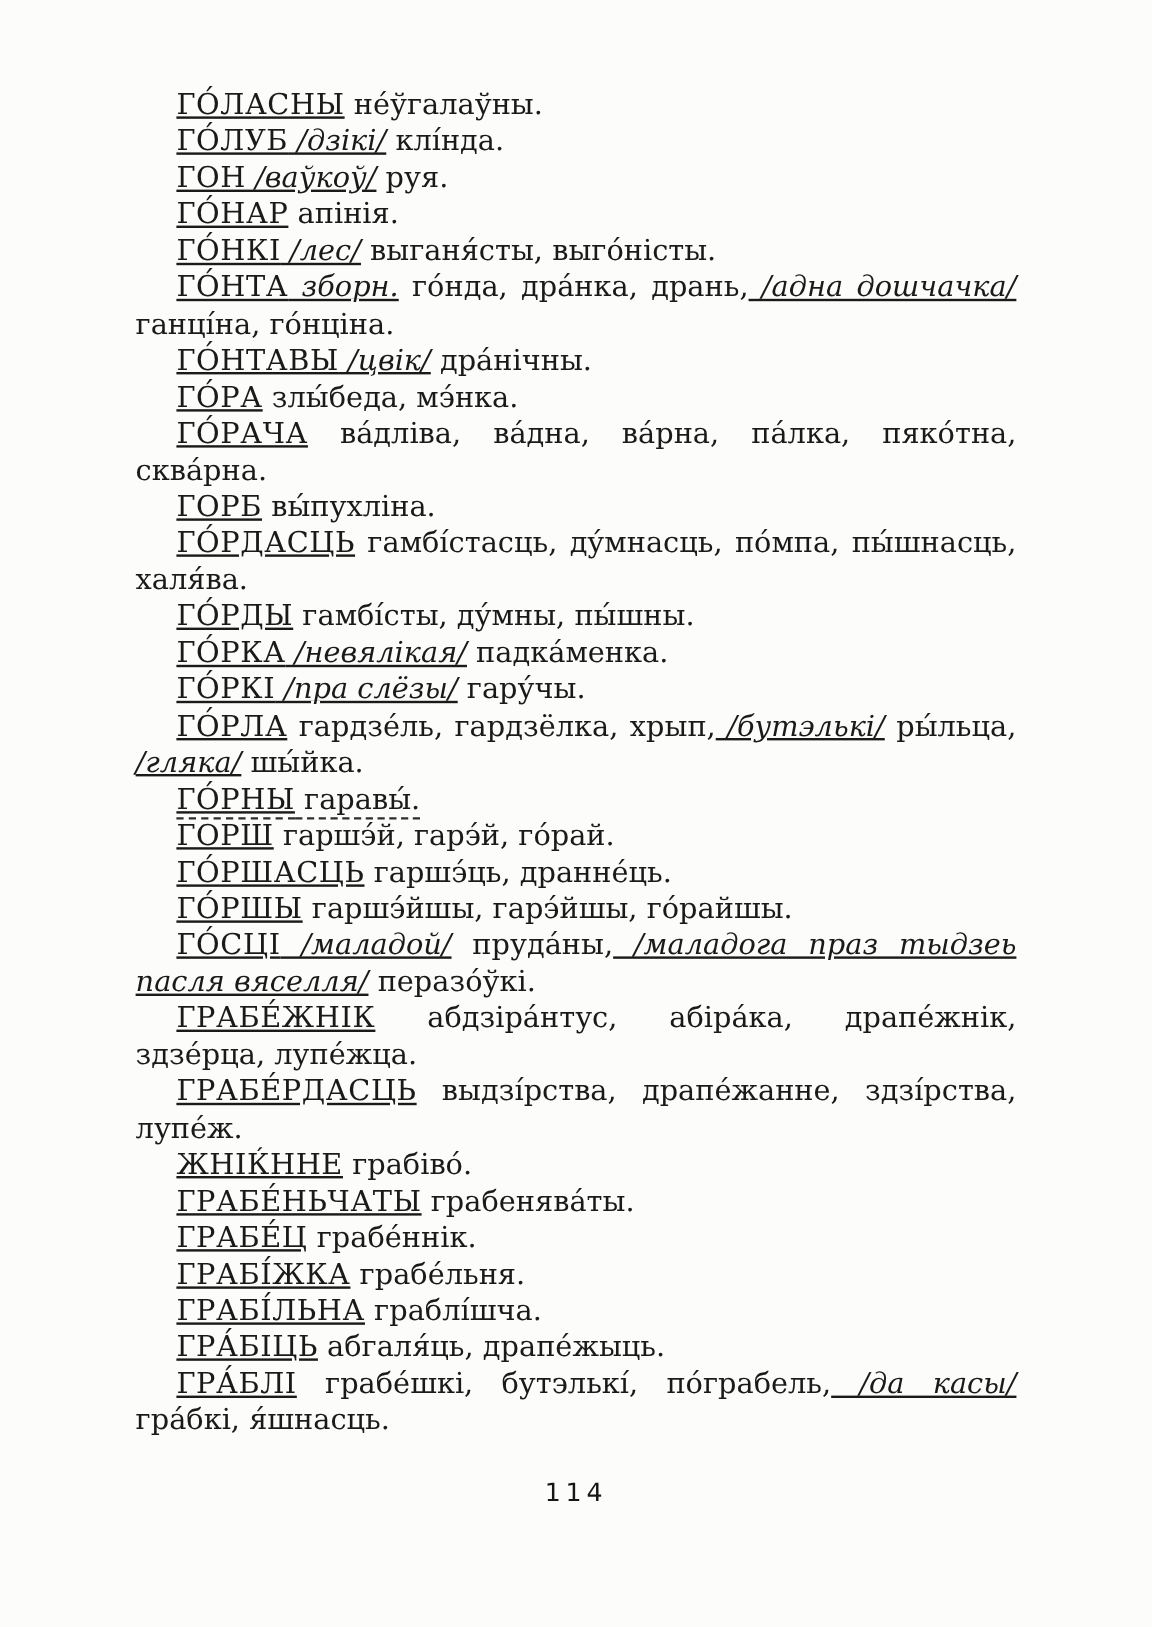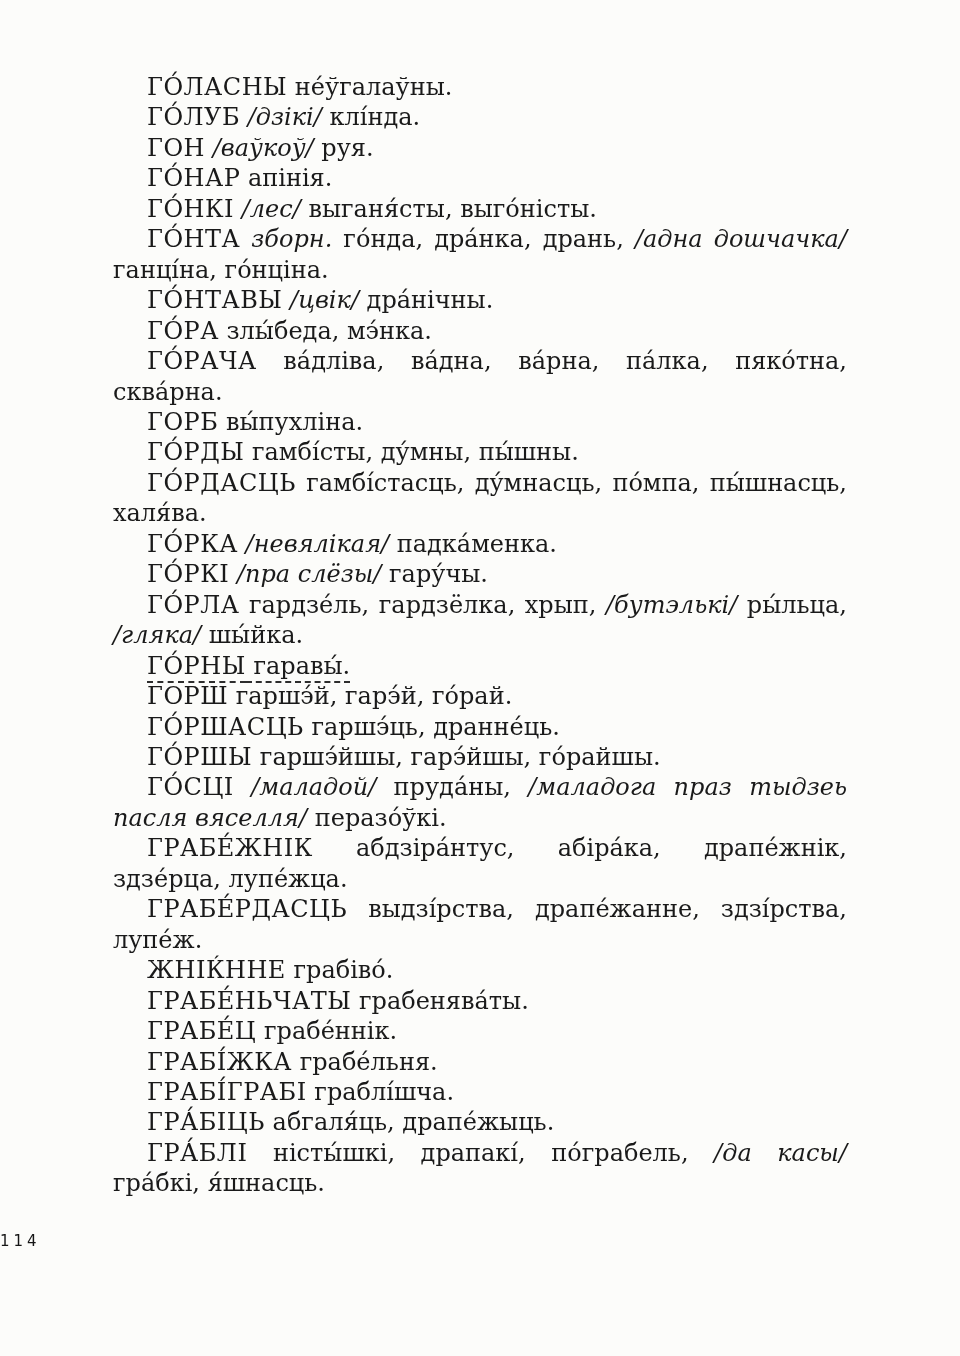--- a/index.html
+++ b/index.html
@@ -27,68 +27,71 @@
     text-align: justify;
     hyphens: none;
   }
   .entry {
     margin: 0;
     padding: 0;
     text-indent: 34px;
   }
   .hw {
     letter-spacing: 0.5px;
+    text-decoration: underline;
   }
   .it {
     font-style: italic;
+    text-decoration: underline;
   }
   .underlined span {
     border-bottom: 2.5px dashed #2d2d2d;
     padding-bottom: 1px;
   }
   .page-number {
     position: absolute;
     left: 0;
     top: 1232px;
     width: 100%;
+    text-align: center;
     font-family: "DejaVu Sans", "Liberation Sans", sans-serif;
-    font-size: 15px;
+    font-size: 21px;
     letter-spacing: 4px;
     color: #161616;
   }
 </style>
 </head>
 <body>
 
 <div class="page">
   <div class="text-block">
       <p class="entry"><span class="hw">ГО́ЛАСНЫ</span><span class="tx"> не́ўгалаўны.</span></p>
       <p class="entry"><span class="hw">ГО́ЛУБ</span><span class="it"> /дзікі/</span><span class="tx"> клі́нда.</span></p>
       <p class="entry"><span class="hw">ГОН</span><span class="it"> /ваўкоў/</span><span class="tx"> руя.</span></p>
       <p class="entry"><span class="hw">ГО́НАР</span><span class="tx"> апінія.</span></p>
       <p class="entry"><span class="hw">ГО́НКІ</span><span class="it"> /лес/</span><span class="tx"> выганя́сты, выго́ністы.</span></p>
       <p class="entry"><span class="hw">ГО́НТА</span><span class="it"> зборн.</span><span class="tx"> го́нда, дра́нка, дрань,</span><span class="it"> /адна дошчачка/</span><span class="tx"> ганці́на, го́нціна.</span></p>
       <p class="entry"><span class="hw">ГО́НТАВЫ</span><span class="it"> /цвік/</span><span class="tx"> дра́нічны.</span></p>
       <p class="entry"><span class="hw">ГО́РА</span><span class="tx"> злы́беда, мэ́нка.</span></p>
       <p class="entry"><span class="hw">ГО́РАЧА</span><span class="tx"> ва́дліва, ва́дна, ва́рна, па́лка, пяко́тна, сква́рна.</span></p>
       <p class="entry"><span class="hw">ГОРБ</span><span class="tx"> вы́пухліна.</span></p>
+      <p class="entry"><span class="hw">ГО́РДАСЦЬ</span><span class="tx"> гамбі́стасць, ду́мнасць, по́мпа, пы́шнасць, халя́ва.</span></p>
       <p class="entry"><span class="hw">ГО́РДЫ</span><span class="tx"> гамбі́сты, ду́мны, пы́шны.</span></p>
-      <p class="entry"><span class="hw">ГО́РДАСЦЬ</span><span class="tx"> гамбі́стасць, ду́мнасць, по́мпа, пы́шнасць, халя́ва.</span></p>
       <p class="entry"><span class="hw">ГО́РКА</span><span class="it"> /невялікая/</span><span class="tx"> падка́менка.</span></p>
       <p class="entry"><span class="hw">ГО́РКІ</span><span class="it"> /пра слёзы/</span><span class="tx"> гару́чы.</span></p>
       <p class="entry"><span class="hw">ГО́РЛА</span><span class="tx"> гардзе́ль, гардзёлка, хрып,</span><span class="it"> /бутэлькі/</span><span class="tx"> ры́льца,</span><span class="it"> /гляка/</span><span class="tx"> шы́йка.</span></p>
       <p class="entry underlined"><span class="hw">ГО́РНЫ</span><span class="tx"> гаравы́.</span></p>
       <p class="entry"><span class="hw">ГОРШ</span><span class="tx"> гаршэ́й, гарэ́й, го́рай.</span></p>
       <p class="entry"><span class="hw">ГО́РШАСЦЬ</span><span class="tx"> гаршэ́ць, дранне́ць.</span></p>
       <p class="entry"><span class="hw">ГО́РШЫ</span><span class="tx"> гаршэ́йшы, гарэ́йшы, го́райшы.</span></p>
       <p class="entry"><span class="hw">ГО́СЦІ</span><span class="it"> /маладой/</span><span class="tx"> пруда́ны,</span><span class="it"> /маладога праз тыдзеь пасля вяселля/</span><span class="tx"> перазо́ўкі.</span></p>
       <p class="entry"><span class="hw">ГРАБЕ́ЖНІК</span><span class="tx"> абдзіра́нтус, абіра́ка, драпе́жнік, здзе́рца, лупе́жца.</span></p>
       <p class="entry"><span class="hw">ГРАБЕ́РДАСЦЬ</span><span class="tx"> выдзі́рства, драпе́жанне, здзі́рства, лупе́ж.</span></p>
       <p class="entry"><span class="hw">ЖНІЌННЕ</span><span class="tx"> грабіво́.</span></p>
       <p class="entry"><span class="hw">ГРАБЕ́НЬЧАТЫ</span><span class="tx"> грабенява́ты.</span></p>
       <p class="entry"><span class="hw">ГРАБЕ́Ц</span><span class="tx"> грабе́ннік.</span></p>
       <p class="entry"><span class="hw">ГРАБІ́ЖКА</span><span class="tx"> грабе́льня.</span></p>
-      <p class="entry"><span class="hw">ГРАБІ́ГРАБІ</span><span class="tx"> граблі́шча.</span></p>
+      <p class="entry"><span class="hw">ГРАБІ́ЛЬНА</span><span class="tx"> граблі́шча.</span></p>
       <p class="entry"><span class="hw">ГРА́БІЦЬ</span><span class="tx"> абгаля́ць, драпе́жыць.</span></p>
-      <p class="entry"><span class="hw">ГРА́БЛІ</span><span class="tx"> ністы́шкі, драпакі́, по́грабель,</span><span class="it"> /да касы/</span><span class="tx"> гра́бкі, я́шнасць.</span></p>
+      <p class="entry"><span class="hw">ГРА́БЛІ</span><span class="tx"> грабе́шкі, бутэлькі́, по́грабель,</span><span class="it"> /да касы/</span><span class="tx"> гра́бкі, я́шнасць.</span></p>
     </div>
   <div class="page-number">114</div>
 </div>
 
 </body></html>

